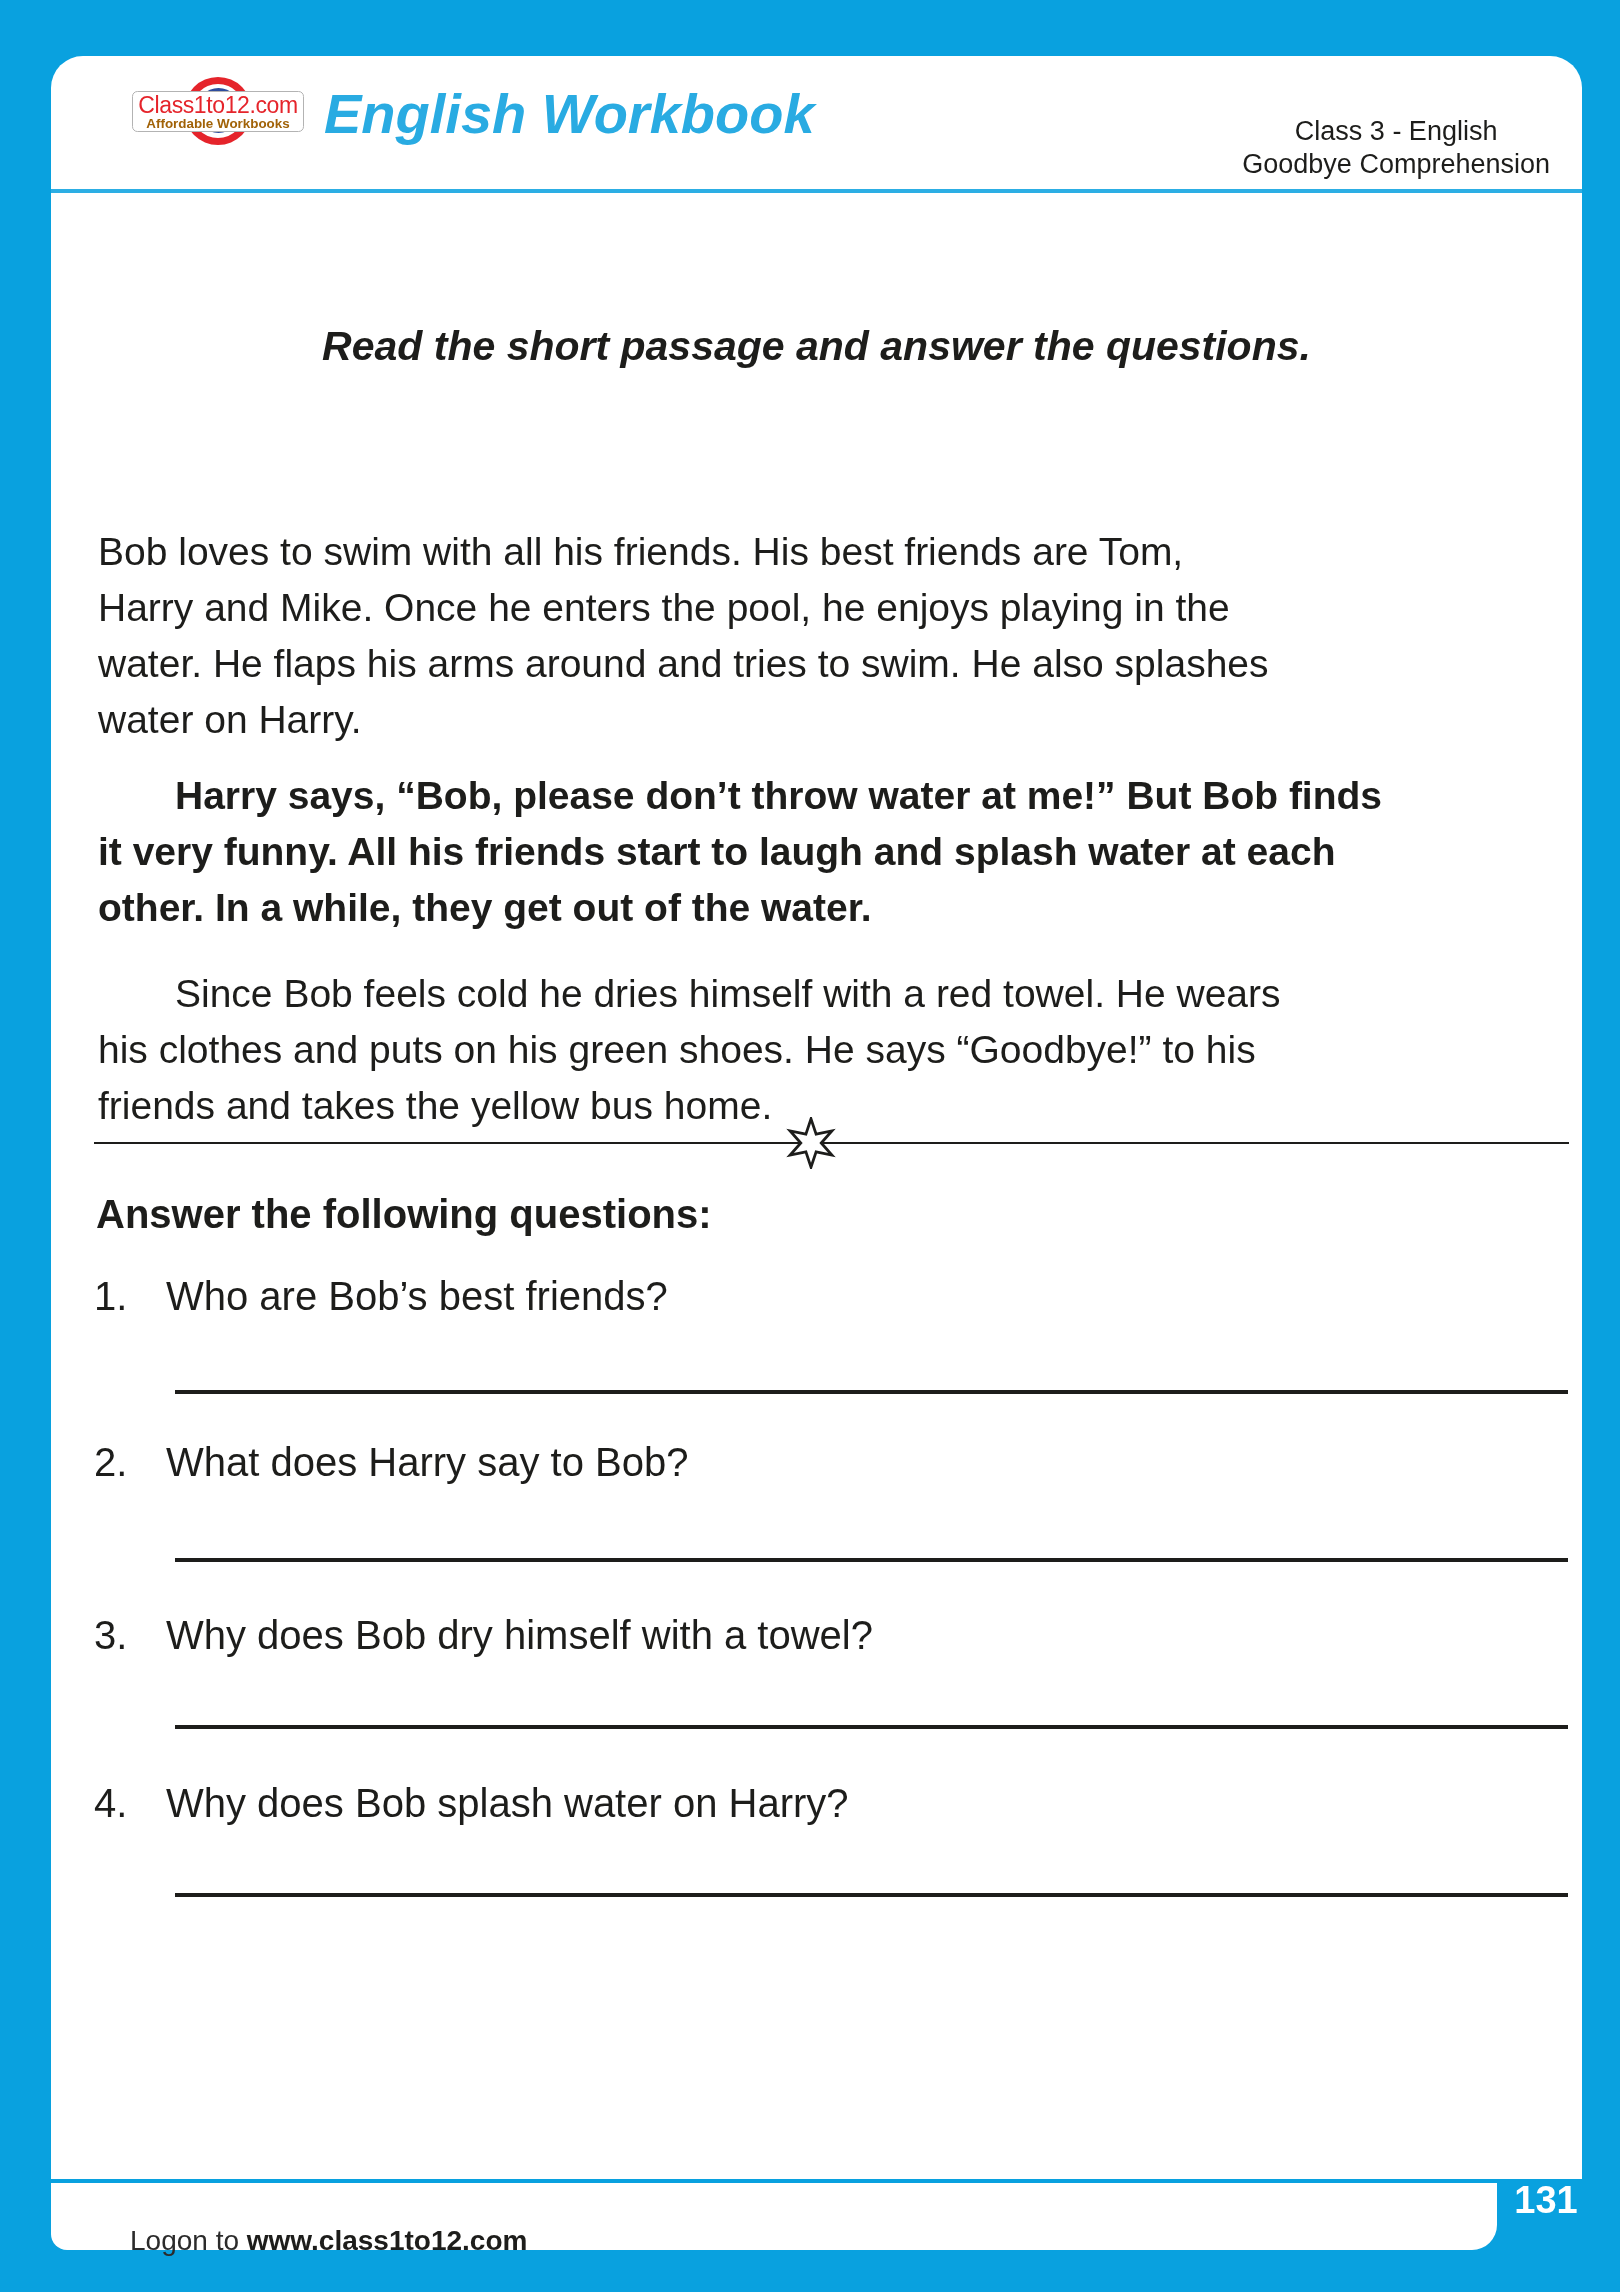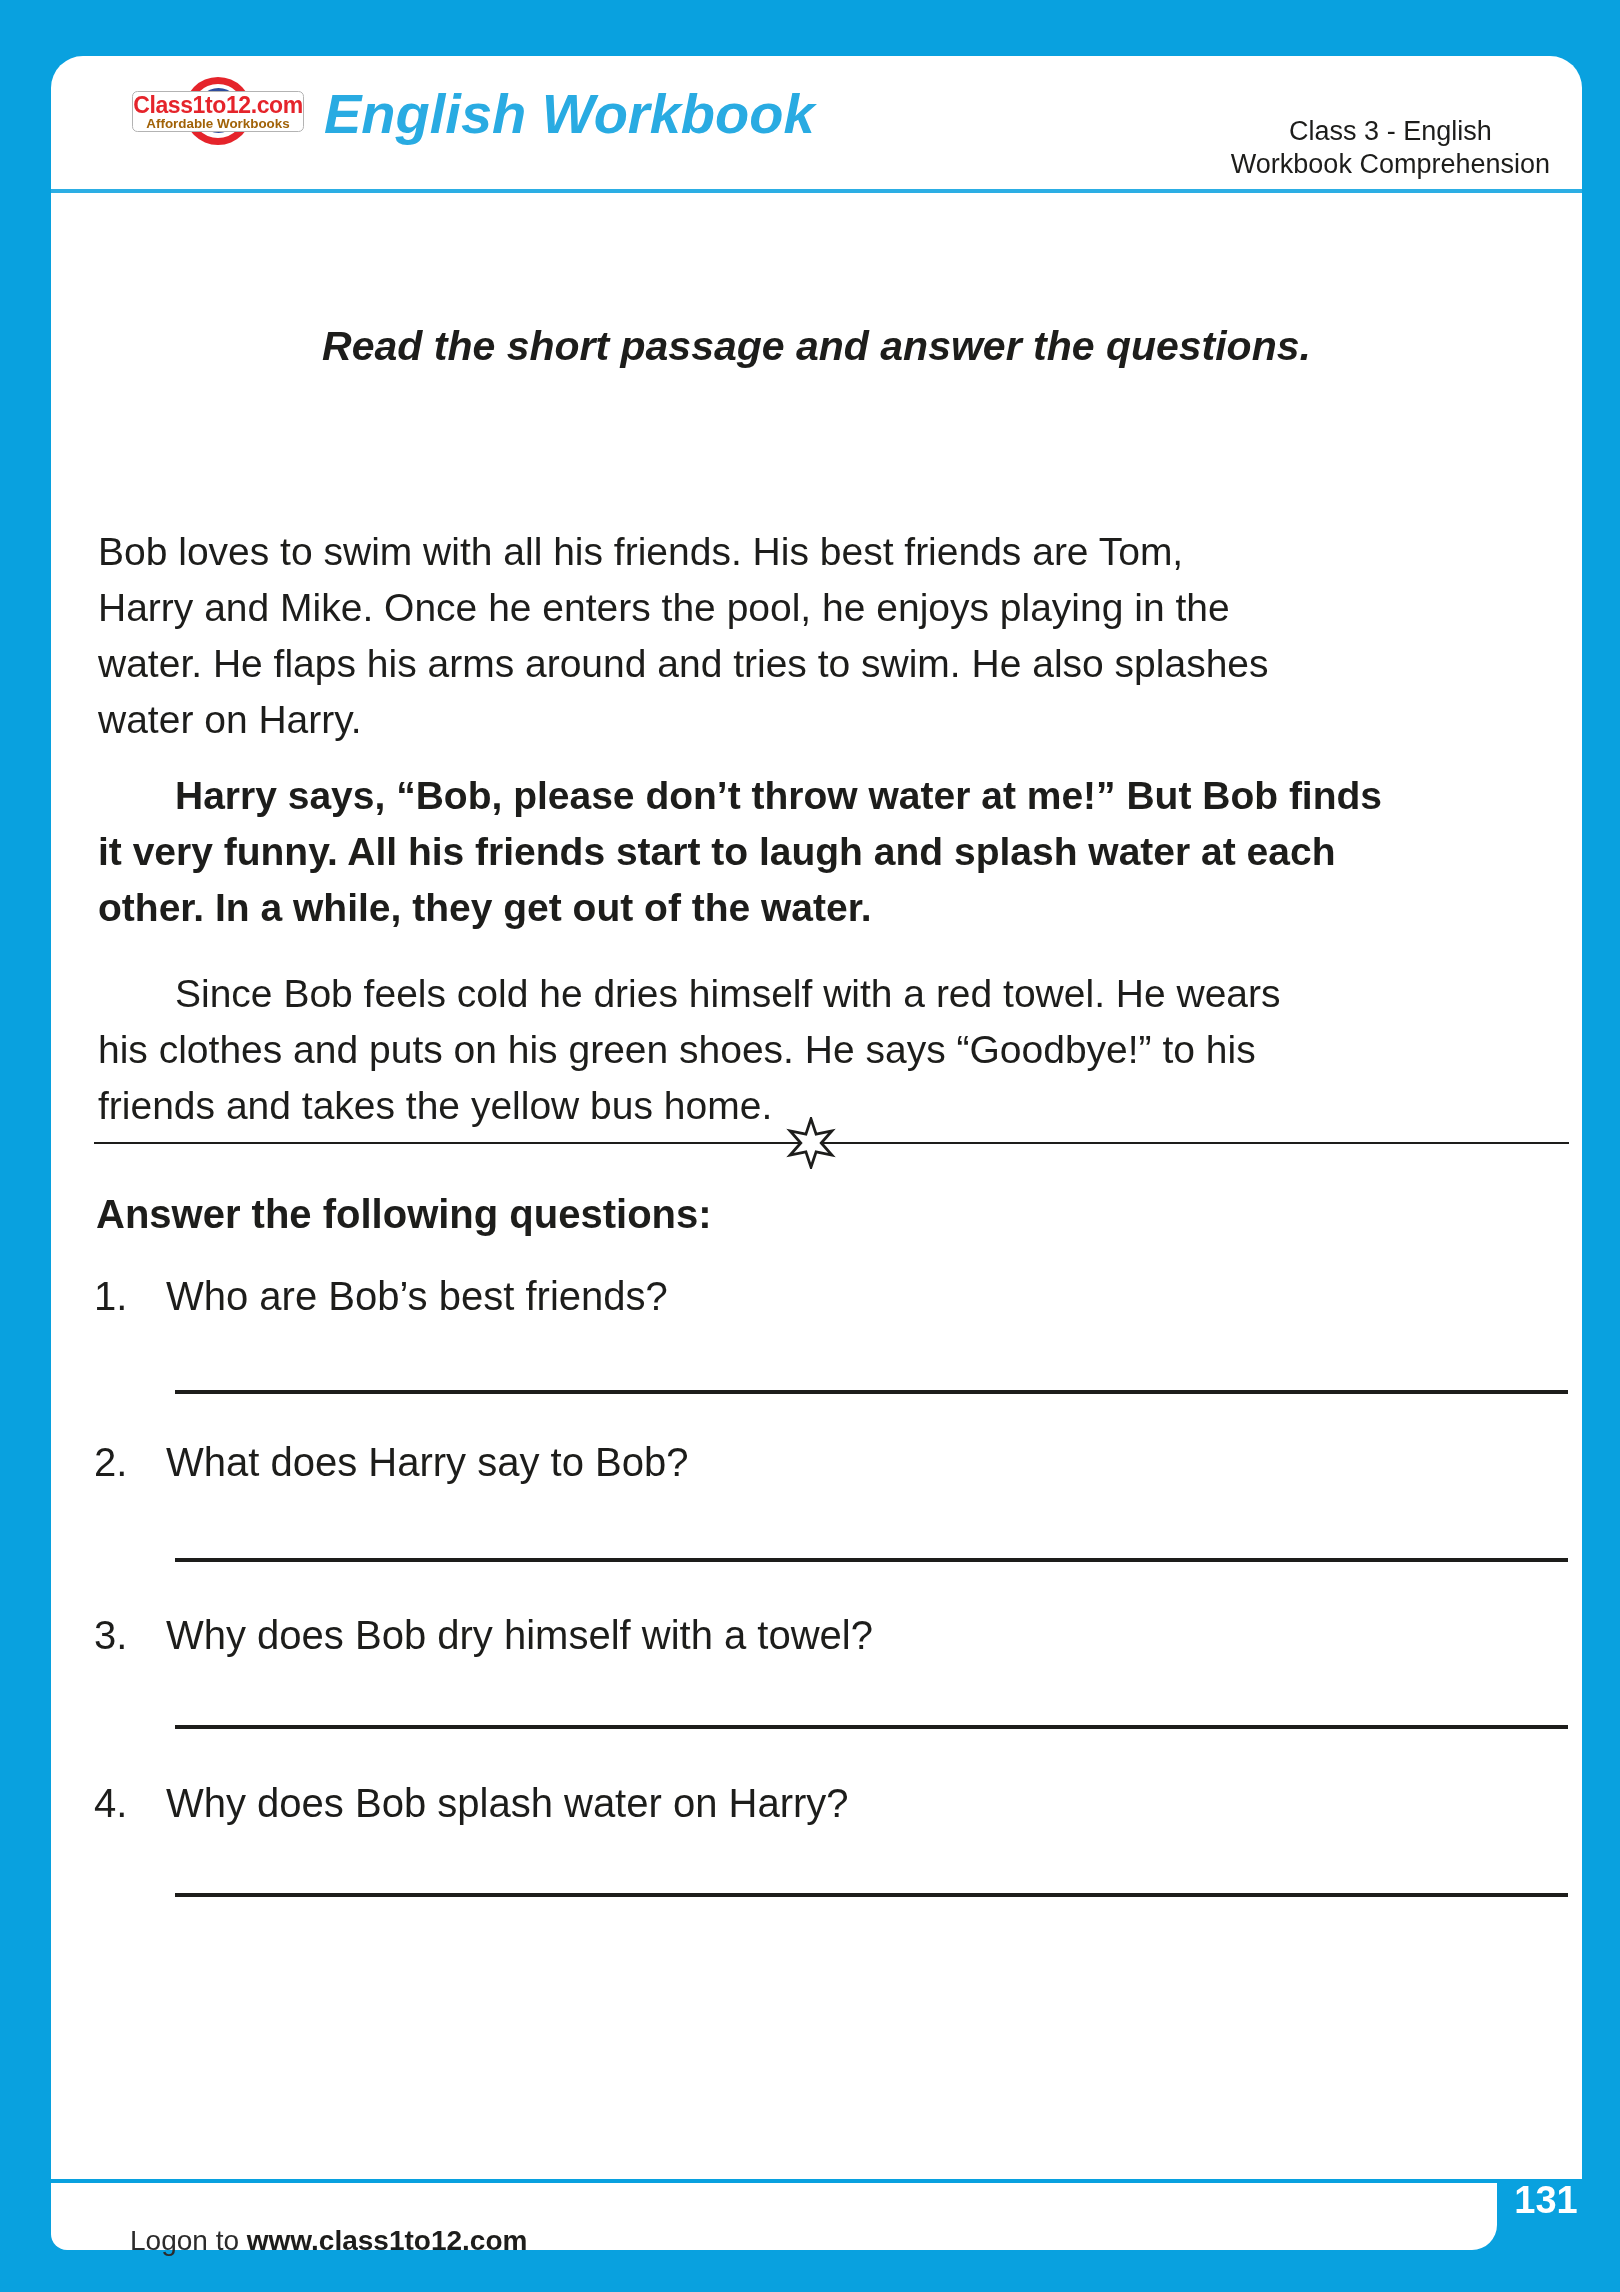--- a/index.html
+++ b/index.html
@@ -22,21 +22,21 @@
   .logo { position:absolute; left:81px; top:9px; width:172px; height:100px; }
   .logo-circle { position:absolute; left:52px; top:11.6px; width:68px; height:68px;
     border-radius:50%; background:#e5242b; }
   .logo-circle-white { position:absolute; left:7.2px; top:7.2px; width:54px; height:54px;
     border-radius:50%; background:#ffffff; }
   .logo-circle-blue { position:absolute; left:4.5px; top:4.5px; width:45px; height:45px;
     border-radius:50%; background:#2e4d9e; }
   .logo-box { position:absolute; left:0; top:26px; width:172px; height:41px;
     background:#ffffff; border:1.8px solid #b3b3b3; border-radius:5.4px;
     box-sizing:border-box; text-align:center; }
-  .logo-box .l1 { color:#e5242b; font-weight:bold; font-size:23px; line-height:23px;
+  .logo-box .l1 { color:#e5242b; font-weight:normal; font-size:23px; line-height:23px;
     margin-top:1.8px; letter-spacing:-0.4px; }
   .logo-box .l2 { color:#a16207; font-weight:bold; font-size:13.4px; line-height:14.3px; }
 
   .wb-title { position:absolute; left:273px; top:25px; font-size:56px; font-weight:bold;
     font-style:italic; color:#29abe2; white-space:nowrap; }
 
   .course-block { position:absolute; right:32px; top:59px; text-align:center;
     font-size:27px; line-height:33px; color:#1d1d1b; }
 
   .header-rule { position:absolute; left:0; top:133px; width:100%; height:3.6px;
@@ -90,21 +90,21 @@
       <div class="logo-box">
         <div class="l1">Class1to12.com</div>
         <div class="l2">Affordable Workbooks</div>
       </div>
     </div>
 
     <div class="wb-title">English Workbook</div>
 
     <div class="course-block">
       <div>Class 3 - English</div>
-      <div>Workbook Comprehension</div>
+      <div>Goodbye Comprehension</div>
     </div>
 
     <div class="header-rule"></div>
 
     <div class="instruction">Read the short passage and answer the questions.</div>
 
     <div class="para p1">Bob loves to swim with all his friends. His best friends are Tom,
 Harry and Mike. Once he enters the pool, he enjoys playing in the
 water. He flaps his arms around and tries to swim. He also splashes
 water on Harry.</div>

